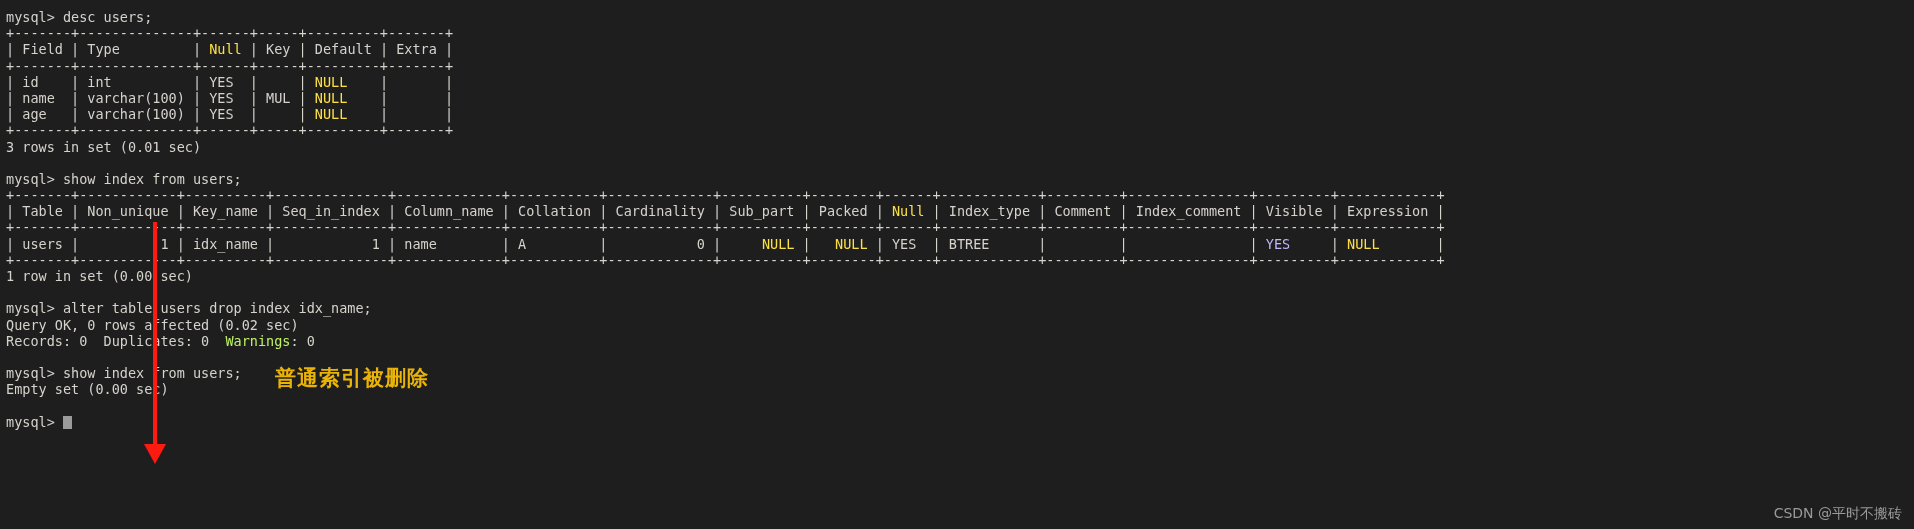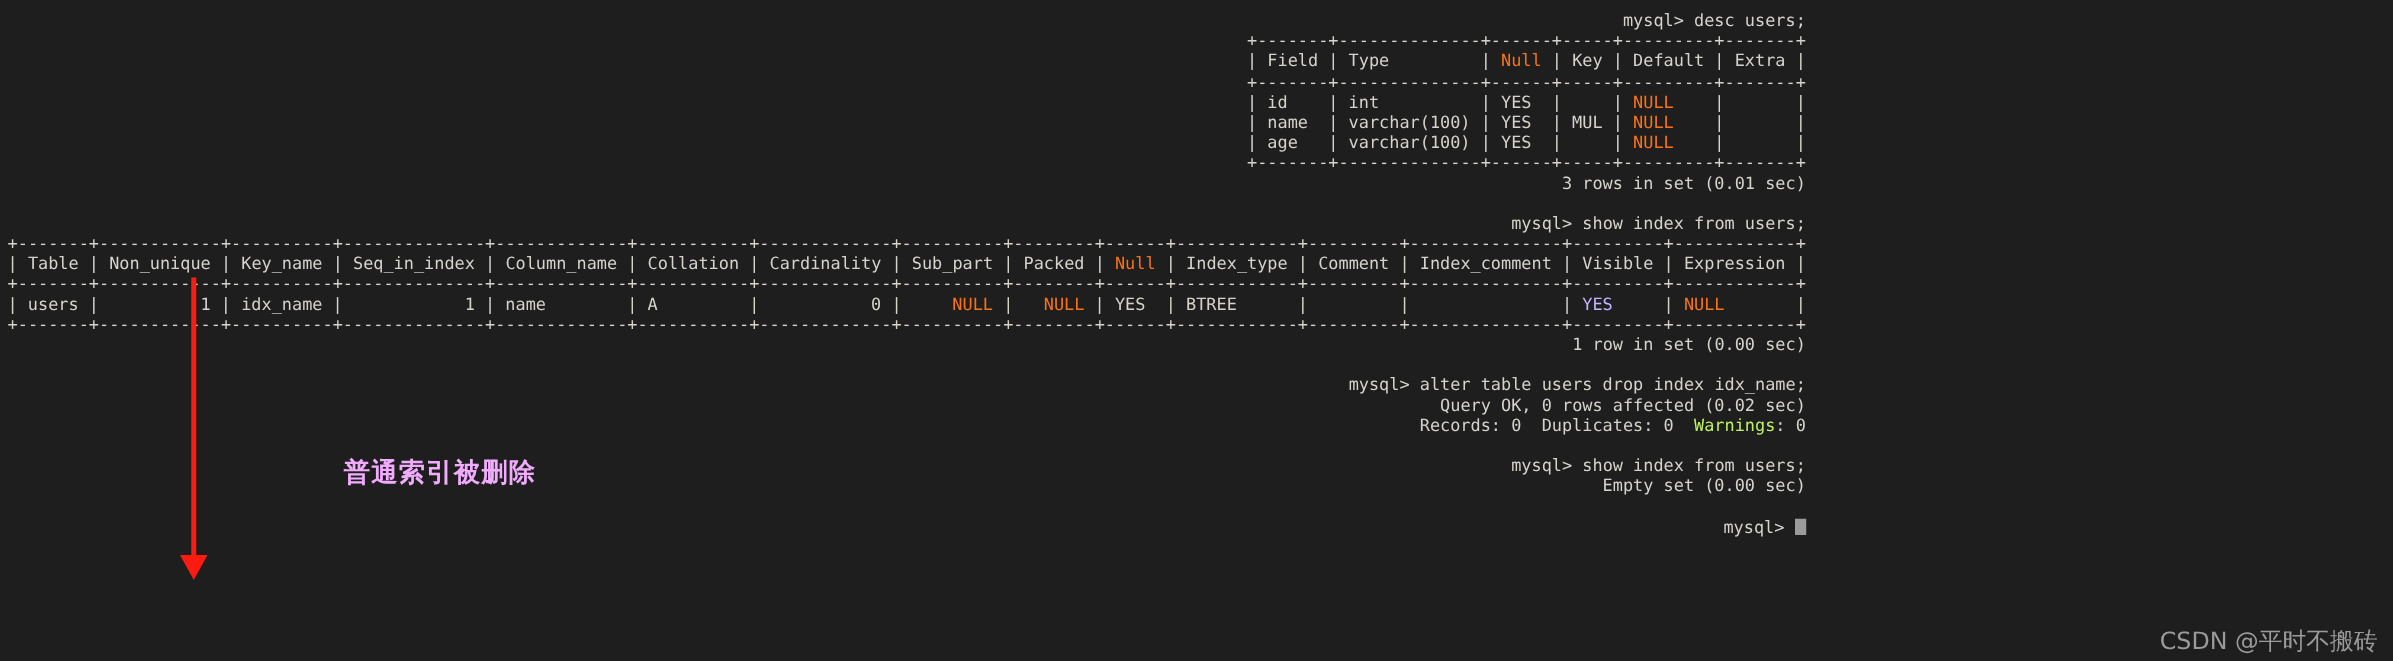--- a/index.html
+++ b/index.html
@@ -11,35 +11,34 @@
   #terminal {
     position: relative;
     width: 1914px;
     height: 529px;
     background: #1e1e1e;
     overflow: hidden;
     font-family: "DejaVu Sans Mono", "Liberation Mono", monospace;
     font-size: 13.5px;
     line-height: 16.2px;
     letter-spacing: 0px;
-    text-align: right;
   }
   #screen {
     position: absolute;
     left: 6px;
     top: 9px;
     white-space: pre;
     color: #d6d3cd;
   }
   .line {
     height: 16.2px;
     white-space: pre;
   }
   .plain   { color: #d6d3cd; }
-  .magenta { color: #f97316; }
+  .magenta { color: #fde047; }
   .green   { color: #c4b5fd; }
   .yellow  { color: #bef264; }
   .cursor {
     display: inline-block;
     width: 9px;
     height: 13px;
     background: #9b9b9b;
     vertical-align: -2px;
   }
   
@@ -50,34 +49,34 @@
   #arrow-head {
     position: absolute;
     width: 0;
     height: 0;
     border-left: 11px solid transparent;
     border-right: 11px solid transparent;
     border-top: 20px solid #fd1a10;
   }
   #annotation {
     position: absolute;
-    color: #f0abfc;
+    color: #eab308;
     font-family: "DejaVu Sans", "Liberation Sans", sans-serif;
     font-size: 21px;
     font-weight: 700;
     letter-spacing: 1px;
     white-space: pre;
   }
   #watermark {
     position: absolute;
     right: 12px;
     bottom: 8px;
     color: #9a9a9a;
     font-family: "DejaVu Sans", "Liberation Sans", sans-serif;
-    font-size: 19px;
+    font-size: 14px;
     white-space: pre;
   }
 </style>
 </head>
 <body>
 
 <div id="terminal">
 
   <div id="screen"><div class="line"><span class="plain">mysql&gt; desc users;</span></div><div class="line"><span class="plain">+-------+--------------+------+-----+---------+-------+</span></div><div class="line"><span class="plain">| Field | Type         | </span><span class="magenta">Null</span><span class="plain"> | Key | Default | Extra |</span></div><div class="line"><span class="plain">+-------+--------------+------+-----+---------+-------+</span></div><div class="line"><span class="plain">| id    | int          | YES  |     | </span><span class="magenta">NULL</span><span class="plain">    |       |</span></div><div class="line"><span class="plain">| name  | varchar(100) | YES  | MUL | </span><span class="magenta">NULL</span><span class="plain">    |       |</span></div><div class="line"><span class="plain">| age   | varchar(100) | YES  |     | </span><span class="magenta">NULL</span><span class="plain">    |       |</span></div><div class="line"><span class="plain">+-------+--------------+------+-----+---------+-------+</span></div><div class="line"><span class="plain">3 rows in set (0.01 sec)</span></div><div class="line"><span class="plain"> </span></div><div class="line"><span class="plain">mysql&gt; show index from users;</span></div><div class="line"><span class="plain">+-------+------------+----------+--------------+-------------+-----------+-------------+----------+--------+------+------------+---------+---------------+---------+------------+</span></div><div class="line"><span class="plain">| Table | Non_unique | Key_name | Seq_in_index | Column_name | Collation | Cardinality | Sub_part | Packed | </span><span class="magenta">Null</span><span class="plain"> | Index_type | Comment | Index_comment | Visible | Expression |</span></div><div class="line"><span class="plain">+-------+------------+----------+--------------+-------------+-----------+-------------+----------+--------+------+------------+---------+---------------+---------+------------+</span></div><div class="line"><span class="plain">| users |          1 | idx_name |            1 | name        | A         |           0 |     </span><span class="magenta">NULL</span><span class="plain"> |   </span><span class="magenta">NULL</span><span class="plain"> | YES  | BTREE      |         |               | </span><span class="green">YES</span><span class="plain">     | </span><span class="magenta">NULL</span><span class="plain">       |</span></div><div class="line"><span class="plain">+-------+------------+----------+--------------+-------------+-----------+-------------+----------+--------+------+------------+---------+---------------+---------+------------+</span></div><div class="line"><span class="plain">1 row in set (0.00 sec)</span></div><div class="line"><span class="plain"> </span></div><div class="line"><span class="plain">mysql&gt; alter table users drop index idx_name;</span></div><div class="line"><span class="plain">Query OK, 0 rows affected (0.02 sec)</span></div><div class="line"><span class="plain">Records: 0  Duplicates: 0  </span><span class="yellow">Warnings</span><span class="plain">: 0</span></div><div class="line"><span class="plain"> </span></div><div class="line"><span class="plain">mysql&gt; show index from users;</span></div><div class="line"><span class="plain">Empty set (0.00 sec)</span></div><div class="line"><span class="plain"> </span></div><div class="line"><span class="plain">mysql&gt; </span><span class="cursor"></span></div></div>
 

